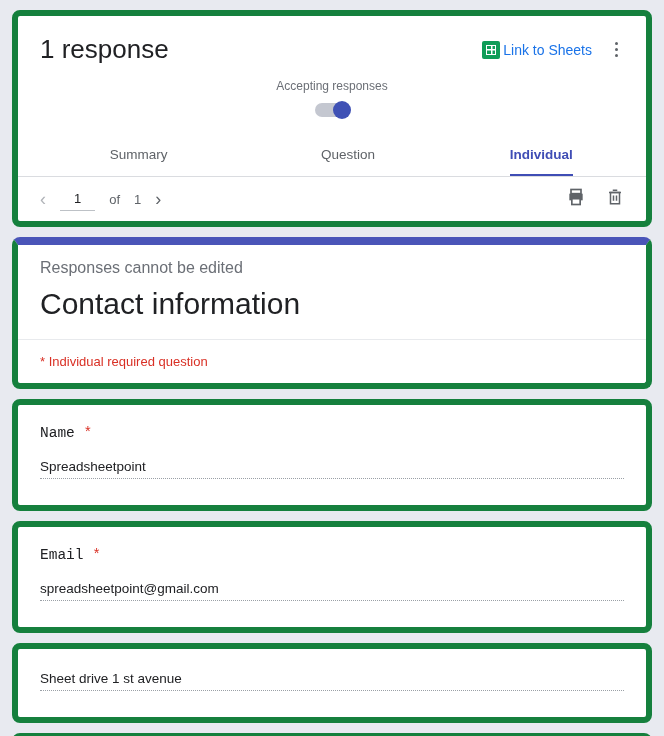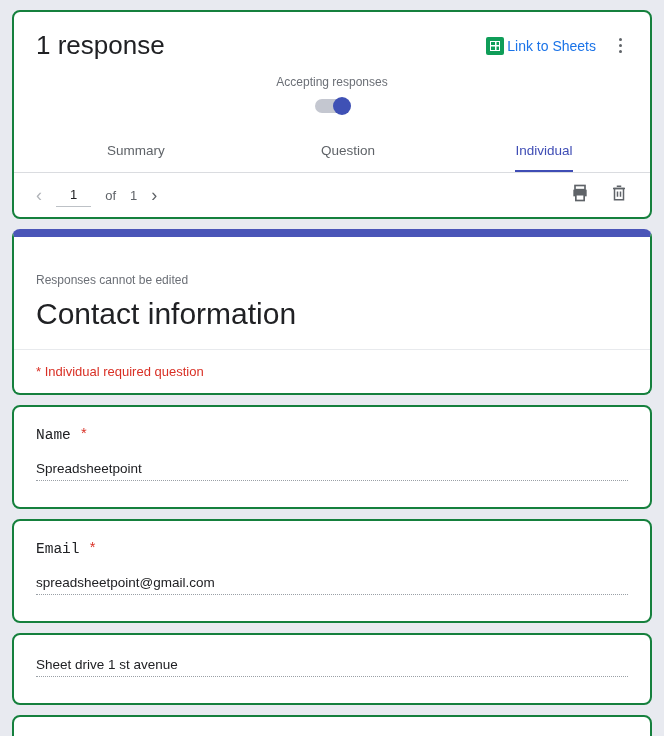--- a/index.html
+++ b/index.html
@@ -6,21 +6,21 @@
   body {
     background: #e8eaf0;
     font-family: Arial, Roboto, sans-serif;
     width: 664px;
     height: 736px;
     padding: 0;
     overflow: hidden;
   }
   .card {
     background: #fff;
-    border: 2px solid #15803d;
+    border: 6px solid #15803d;
     border-radius: 8px;
     margin: 10px 12px 0 12px;
   }
   .top-card { padding-bottom: 0; }
   .top-header {
     display: flex;
     align-items: center;
     justify-content: space-between;
     padding: 18px 22px 6px 22px;
   }
@@ -83,20 +83,21 @@
     color: #5f6368;
     cursor: pointer;
     margin-left: 32px;
   }
   .tab.active {
     color: #3f4db5;
     border-bottom: 2.5px solid #3f4db5;
     margin: 0 62px;
     flex: 0 0 auto;
     padding-bottom: 0;
+    font-weight: bold;
   }
   .tab-wrap { flex:1; display:flex; justify-content:center; }
   .pager {
     border-top: 1px solid #dadce0;
     display: flex;
     align-items: center;
     justify-content: space-between;
     padding: 10px 22px;
   }
   .pager-left {
@@ -113,21 +114,21 @@
     padding: 4px 14px 4px 14px;
     color: #202124;
   }
   .pager-right { display:flex; gap:20px; align-items:center; }
   .icon-btn { color:#5f6368; cursor:pointer; }
   .form-card {
     border-top: 8px solid #4a55b8;
     padding: 0;
   }
   .form-header { padding: 14px 22px 18px 22px; }
-  .cannot-edit { font-size: 12px; color: #6b6f76; margin-bottom: 10px; margin-top: 22px; }
+  .cannot-edit { font-size: 16px; color: #6b6f76; margin-bottom: 10px; }
   .form-title { font-size: 30px; font-weight: 400; color: #202124; }
   .req-line {
     border-top: 1px solid #e8eaed;
     padding: 14px 22px;
     color: #d93025;
     font-size: 13px;
   }
   .q-card { padding: 20px 22px 26px 22px; }
   .q-label { font-size: 14.5px; color: #202124; margin-bottom: 16px; font-family: Liberation Mono, monospace; }
   .req { color: #d93025; }

